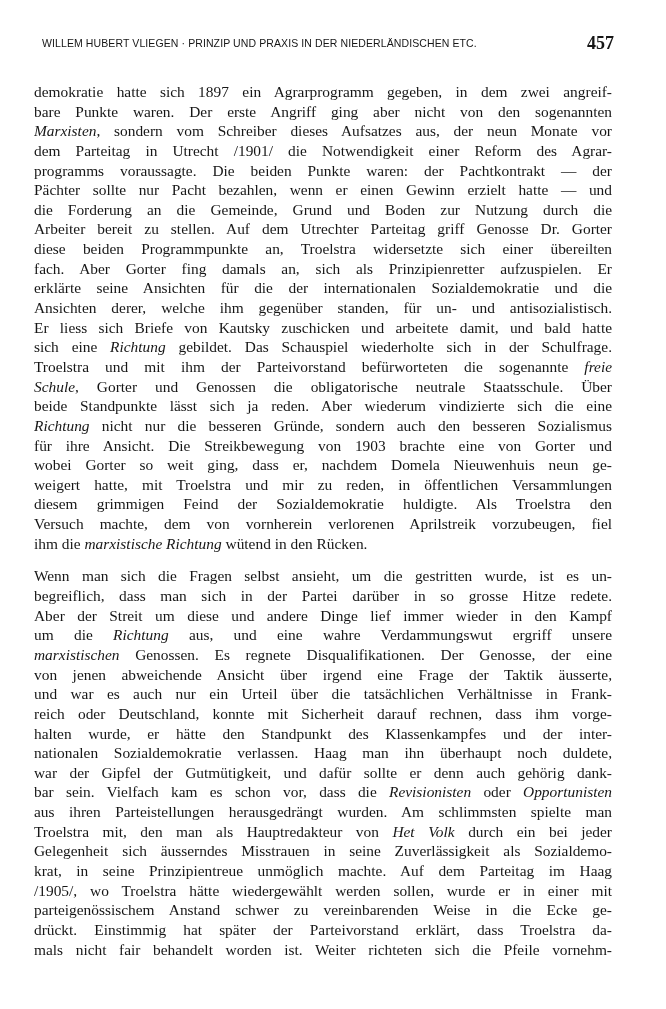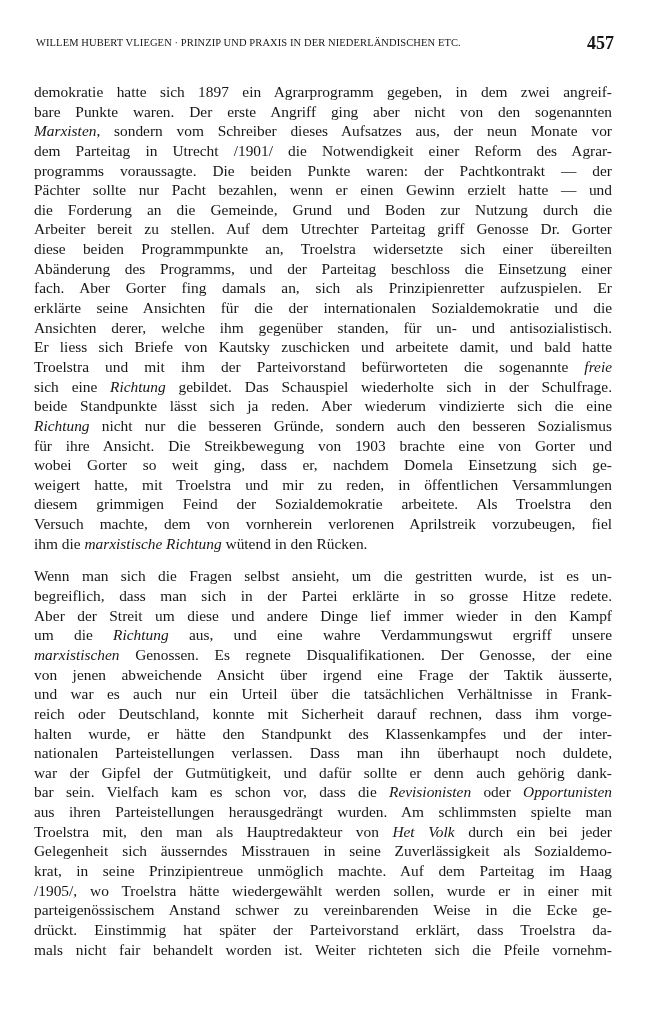--- a/index.html
+++ b/index.html
@@ -1,18 +1,18 @@
 <!DOCTYPE html>
 <html><head>
 <meta charset="utf-8">
 <style>
   html, body { margin: 0; padding: 0; background: #ffffff; }
   body { width: 666px; height: 1009px; position: relative; overflow: hidden; color: #161616; }
   .header { position: absolute; left: 34px; top: 33px; width: 580px; height: 22px; }
-  .running-head { position: absolute; left: 2px; top: 4px; font-family: Liberation Serif, serif; font-size: 10.5px; letter-spacing: 0.1px; white-space: nowrap; }
+  .running-head { position: absolute; left: 8px; top: 4px; font-family: Liberation Sans, sans-serif; font-size: 10.5px; letter-spacing: 0.1px; white-space: nowrap; }
   .page-number { position: absolute; right: 0; top: 0; font-family: "Liberation Serif", serif; font-size: 18px; font-weight: bold; }
   .body-text { position: absolute; left: 34px; top: 82px; width: 578px; font-family: "Liberation Serif", serif; font-size: 15.4px; }
   .line { display: block; height: 19.65px; line-height: 19.65px; white-space: nowrap; text-align: justify; text-align-last: justify; overflow: hidden; }
   .line.last { text-align-last: left; }
   .para-gap { height: 13px; }
   em { font-style: italic; }
 </style>
 </head>
 <body>
 
@@ -25,48 +25,48 @@
     <div class="paragraph">
       <span class="line">demokratie hatte sich 1897 ein Agrarprogramm gegeben, in dem zwei angreif-</span>
       <span class="line">bare Punkte waren.  Der erste Angriff ging aber nicht von den sogenannten</span>
       <span class="line"><em>Marxisten</em>, sondern vom Schreiber dieses Aufsatzes aus, der neun Monate vor</span>
       <span class="line">dem Parteitag in Utrecht /1901/ die Notwendigkeit einer Reform des Agrar-</span>
       <span class="line">programms voraussagte.  Die beiden Punkte waren: der Pachtkontrakt — der</span>
       <span class="line">Pächter sollte nur Pacht bezahlen, wenn er einen Gewinn erzielt hatte — und</span>
       <span class="line">die Forderung an die Gemeinde, Grund und Boden zur Nutzung durch die</span>
       <span class="line">Arbeiter bereit zu stellen.  Auf dem Utrechter Parteitag griff Genosse Dr. Gorter</span>
       <span class="line">diese beiden Programmpunkte an, Troelstra widersetzte sich einer übereilten</span>
-      <span class="line">Abänderung des Programms, und der Parteitag beschloss die Einsetzung einer</span>
       <span class="line">fach.  Aber Gorter fing damals an, sich als Prinzipienretter aufzuspielen.  Er</span>
       <span class="line">erklärte seine Ansichten für die der internationalen Sozialdemokratie und die</span>
       <span class="line">Ansichten derer, welche ihm gegenüber standen, für un- und antisozialistisch.</span>
       <span class="line">Er liess sich Briefe von Kautsky zuschicken und arbeitete damit, und bald hatte</span>
+      <span class="line">sich eine <em>Richtung</em> gebildet.  Das Schauspiel wiederholte sich in der Schulfrage.</span>
       <span class="line">Troelstra und mit ihm der Parteivorstand befürworteten die sogenannte <em>freie</em></span>
-      <span class="line">sich eine <em>Richtung</em> gebildet.  Das Schauspiel wiederholte sich in der Schulfrage.</span>
+      <span class="line"><em>Schule</em>, Gorter und Genossen die obligatorische neutrale Staatsschule.  Über</span>
       <span class="line">beide Standpunkte lässt sich ja reden.  Aber wiederum vindizierte sich die eine</span>
       <span class="line"><em>Richtung</em> nicht nur die besseren Gründe, sondern auch den besseren Sozialismus</span>
       <span class="line">für ihre Ansicht.  Die Streikbewegung von 1903 brachte eine von Gorter und</span>
-      <span class="line">wobei Gorter so weit ging, dass er, nachdem Domela Einsetzung sich ge-</span>
+      <span class="line">wobei Gorter so weit ging, dass er, nachdem Domela Nieuwenhuis neun ge-</span>
       <span class="line">weigert hatte, mit Troelstra und mir zu reden, in öffentlichen Versammlungen</span>
-      <span class="line">diesem grimmigen Feind der Sozialdemokratie arbeitete.  Als Troelstra den</span>
+      <span class="line">diesem grimmigen Feind der Sozialdemokratie huldigte.  Als Troelstra den</span>
       <span class="line">Versuch machte, dem von vornherein verlorenen Aprilstreik vorzubeugen, fiel</span>
       <span class="line last">ihm die <em>marxistische Richtung</em> wütend in den Rücken.</span>
     </div>
     <div class="para-gap"></div>
     <div class="paragraph">
       <span class="line">Wenn man sich die Fragen selbst ansieht, um die gestritten wurde, ist es un-</span>
-      <span class="line">begreiflich, dass man sich in der Partei erklärte in so grosse Hitze redete.</span>
+      <span class="line">begreiflich, dass man sich in der Partei darüber in so grosse Hitze redete.</span>
       <span class="line">Aber der Streit um diese und andere Dinge lief immer wieder in den Kampf</span>
       <span class="line">um die <em>Richtung</em> aus, und eine wahre Verdammungswut ergriff unsere</span>
       <span class="line"><em>marxistischen</em> Genossen.  Es regnete Disqualifikationen.  Der Genosse, der eine</span>
       <span class="line">von jenen abweichende Ansicht über irgend eine Frage der Taktik äusserte,</span>
       <span class="line">und war es auch nur ein Urteil über die tatsächlichen Verhältnisse in Frank-</span>
       <span class="line">reich oder Deutschland, konnte mit Sicherheit darauf rechnen, dass ihm vorge-</span>
       <span class="line">halten wurde,  er hätte den Standpunkt des Klassenkampfes und der inter-</span>
-      <span class="line">nationalen Parteistellungen verlassen.  Dass man ihn überhaupt noch duldete,</span>
+      <span class="line">nationalen Sozialdemokratie verlassen.  Haag man ihn überhaupt noch duldete,</span>
       <span class="line">war der Gipfel der Gutmütigkeit, und dafür sollte er denn auch gehörig dank-</span>
       <span class="line">bar sein.  Vielfach kam es schon vor, dass die <em>Revisionisten</em> oder <em>Opportunisten</em></span>
       <span class="line">aus ihren Parteistellungen herausgedrängt wurden.  Am schlimmsten spielte man</span>
       <span class="line">Troelstra mit, den man als Hauptredakteur von <em>Het Volk</em> durch ein bei jeder</span>
       <span class="line">Gelegenheit sich äusserndes Misstrauen in seine Zuverlässigkeit als Sozialdemo-</span>
       <span class="line">krat, in seine Prinzipientreue unmöglich machte.  Auf dem Parteitag im Haag</span>
       <span class="line">/1905/, wo Troelstra hätte wiedergewählt werden sollen, wurde er in einer mit</span>
       <span class="line">parteigenössischem Anstand schwer zu vereinbarenden Weise in die Ecke ge-</span>
       <span class="line">drückt.  Einstimmig hat später der Parteivorstand erklärt, dass Troelstra da-</span>
       <span class="line">mals nicht fair behandelt worden ist.  Weiter richteten sich die Pfeile vornehm-</span>

